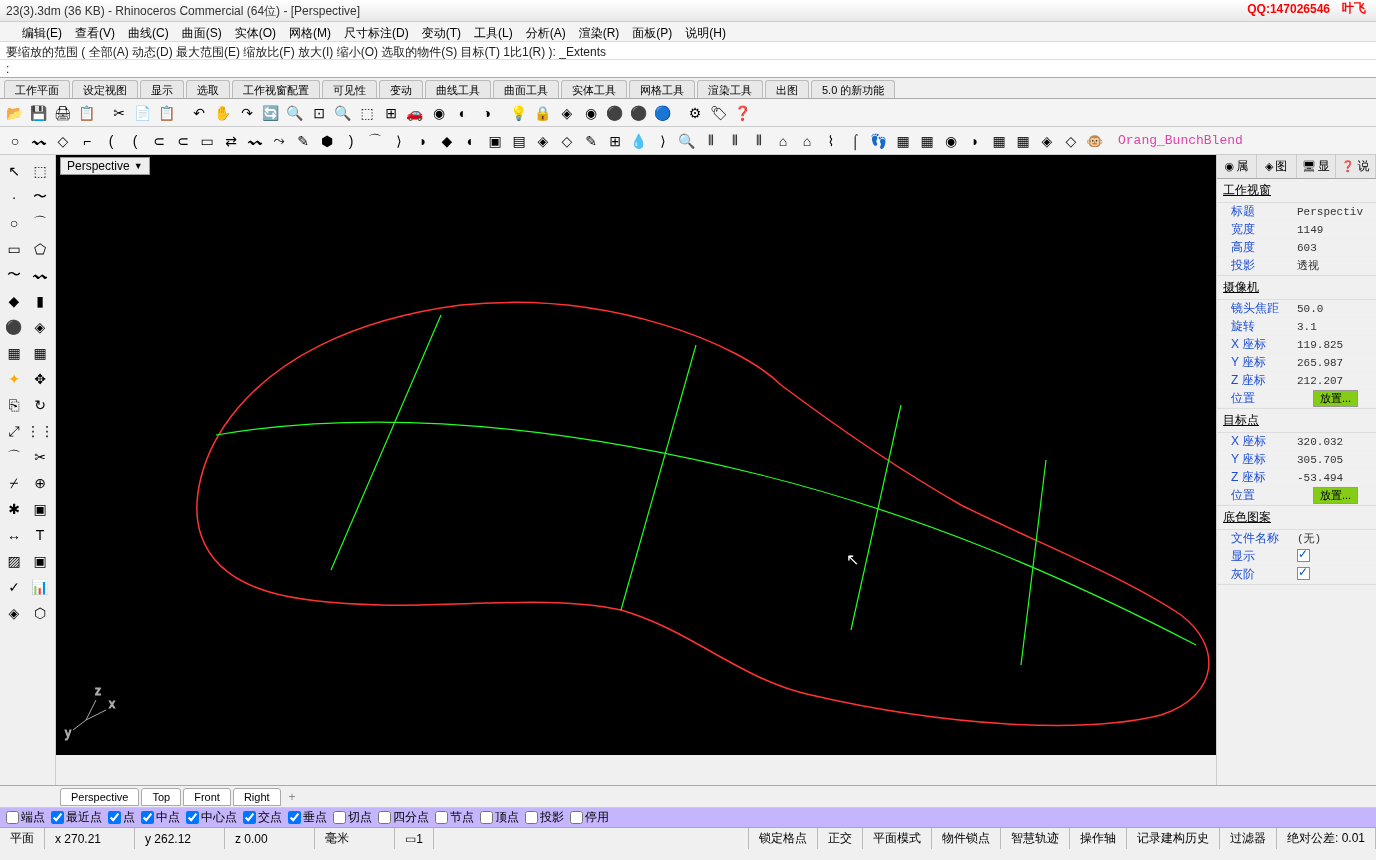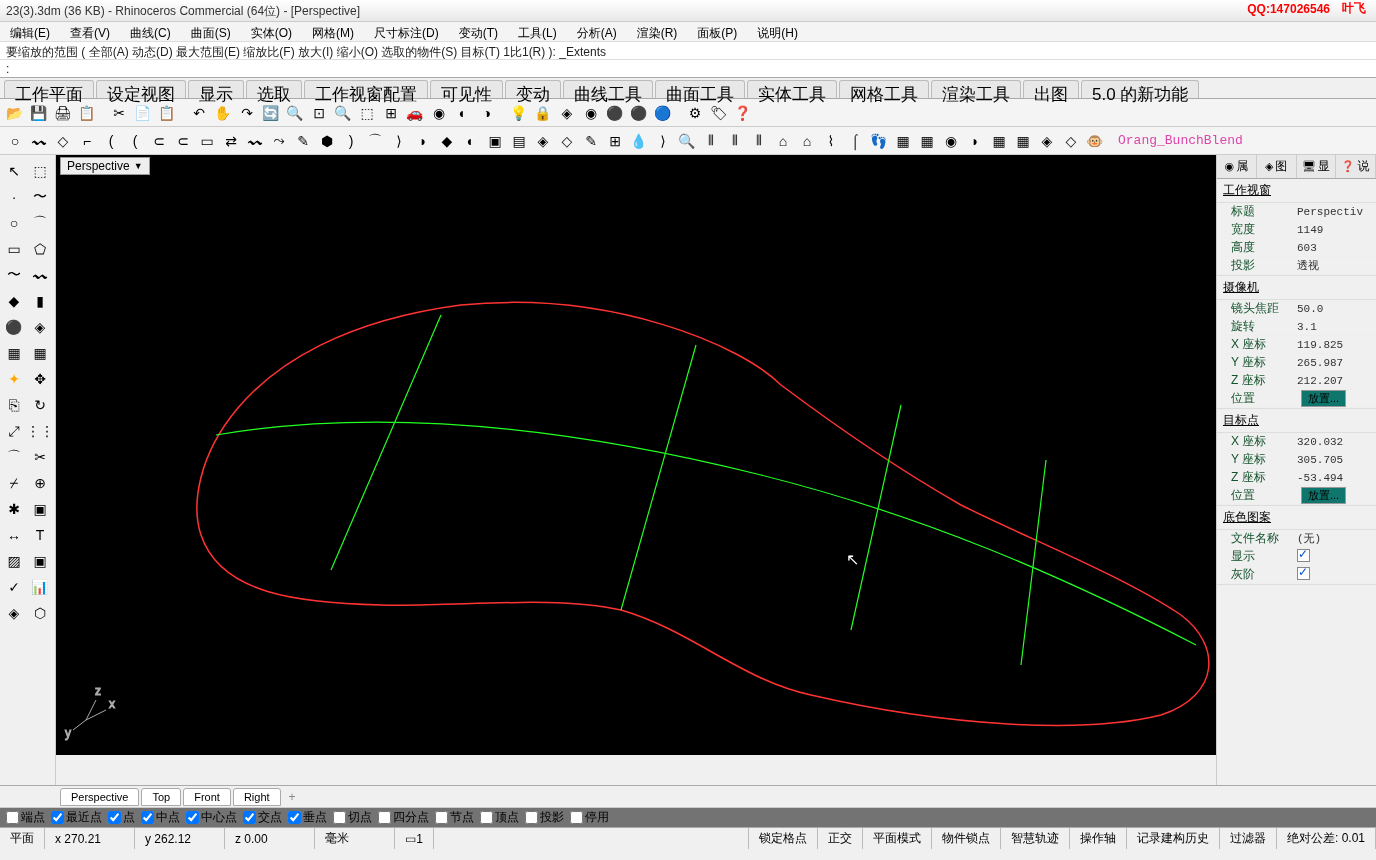--- a/index.html
+++ b/index.html
@@ -1,25 +1,25 @@
 <!DOCTYPE html>
 <html><head>
 <meta charset="utf-8">
 <style>
 * { margin: 0; padding: 0; box-sizing: border-box; font-family: "Microsoft YaHei", SimSun, Arial, sans-serif; font-size: 12px; }
 body { width: 1376px; height: 860px; background: #f0f0f0; overflow: hidden; position: relative; }
 .titlebar { height: 22px; background: linear-gradient(#fff, #e8e8e8); border-bottom: 1px solid #ccc; padding: 3px 6px; color: #333; display: flex; }
 .watermark { position: absolute; top: 0; right: 10px; font-size: 26px; font-weight: bold; color: #ff0000; z-index: 100; font-family: Arial; display: flex; align-items: center; gap: 12px; }
 .watermark .cn { font-family: Liberation Serif, serif; text-align: right; }
-.menubar { height: 20px; background: #f4f4f4; border-bottom: 1px solid #ddd; display: flex; padding: 2px 4px; gap: 8px; }
+.menubar { height: 20px; background: #f4f4f4; border-bottom: 1px solid #ddd; display: flex; padding: 2px 16px; gap: 1px; }
 .menubar span { padding: 1px 6px; cursor: default; }
 .cmdhist { height: 18px; background: #fff; border-bottom: 1px solid #ddd; padding: 2px 6px; color: #222; font-family: SimSun, monospace; }
 .cmdline { height: 18px; background: #fff; border-bottom: 1px solid #aaa; padding: 2px 6px; color: #222; font-family: SimSun, monospace; }
 .tabbar { height: 21px; background: #f0f0f0; border-bottom: 1px solid #aaa; display: flex; padding: 2px 4px 0 4px; gap: 2px; }
-.tabbar span { padding: 2px 10px; background: #e8e8e8; border: 1px solid #bbb; border-bottom: none; cursor: default; font-size: 17px; border-radius: 3px 3px 0 0; }
+.tabbar span { padding: 2px 10px; background: #e8e8e8; border: 1px solid #bbb; border-bottom: none; cursor: default; font-size: 11px; border-radius: 3px 3px 0 0; }
 .toolbar1 { height: 28px; background: #f4f4f4; border-bottom: 1px solid #ccc; display: flex; align-items: center; padding: 2px 4px; gap: 2px; }
 .toolbar1 .ico, .toolbar2 .ico { width: 22px; height: 22px; display: inline-flex; align-items: center; justify-content: center; cursor: pointer; font-size: 14px; }
 .toolbar1 .sep { width: 6px; }
 .toolbar1 .txt { margin-left: 30px; font-family: "Courier New", monospace; color: #d4a; font-size: 13px; }
 .toolbar2 { height: 28px; background: #f4f4f4; border-bottom: 1px solid #ccc; display: flex; align-items: center; padding: 2px 4px; gap: 2px; }
 .toolbar2 .txt { margin-left: 10px; font-family: "Courier New", monospace; color: #d4a; font-size: 13px; }
 .main { display: flex; height: 630px; }
 .lefttools { width: 56px; background: #f0f0f0; border-right: 1px solid #ccc; display: flex; flex-direction: column; padding: 4px 2px; gap: 2px; }
 .lefttools .row { display: flex; gap: 2px; }
 .lefttools .ico { width: 24px; height: 24px; display: inline-flex; align-items: center; justify-content: center; cursor: pointer; font-size: 14px; }
@@ -28,27 +28,27 @@
 .viewport-title .dd { font-size: 9px; }
 .viewport { width: 100%; height: 600px; background: #000; position: relative; margin-top: 0; }
 .viewport svg { width: 100%; height: 100%; }
 .cursor { position: absolute; color: #fff; font-size: 16px; pointer-events: none; }
 .rightpanel { width: 160px; background: #f0f0f0; border-left: 1px solid #ccc; }
 .rp-tabs { height: 24px; display: flex; border-bottom: 1px solid #aaa; background: #e8e8e8; }
 .rp-tabs .t { flex: 1; display: flex; align-items: center; justify-content: center; border-right: 1px solid #ccc; font-size: 11px; cursor: pointer; gap: 2px; }
 .rp-section { border-bottom: 1px solid #ddd; }
 .rp-hdr { background: #f0f0f0; padding: 3px 6px; font-weight: normal; border-bottom: 1px solid #ddd; text-decoration: underline; }
 .rp-row { display: flex; border-bottom: 1px solid #eee; height: 18px; align-items: center; }
-.rp-row .k { width: 80px; padding-left: 14px; color: #14532d; }
+.rp-row .k { width: 80px; padding-left: 14px; color: #1d4ed8; }
 .rp-row .v { flex: 1; color: #333; font-family: "Courier New", monospace; font-size: 11px; }
-.rp-btn { background: #0f766e; border: 1px solid #999; padding: 0 6px; font-size: 11px; margin-left: 4px; }
+.rp-btn { background: #84cc16; border: 1px solid #999; padding: 0 6px; font-size: 11px; margin-left: 16px; }
 .viewtabs { height: 22px; background: #f0f0f0; border-top: 1px solid #aaa; display: flex; align-items: center; padding: 0 60px; gap: 2px; }
 .viewtabs .vt { padding: 2px 10px; background: #fff; border: 1px solid #aaa; border-radius: 3px 3px 0 0; font-size: 11px; cursor: pointer; }
 .viewtabs .plus { padding: 2px 6px; color: #888; }
-.osnap { height: 20px; background: #737373; border-top: 1px solid #ccc; display: flex; align-items: center; padding: 0 6px; gap: 6px; font-size: 11px; }
+.osnap { height: 20px; background: #c4b5fd; border-top: 1px solid #ccc; display: flex; align-items: center; padding: 0 6px; gap: 6px; font-size: 11px; }
 .osnap label { display: flex; align-items: center; gap: 2px; }
 .osnap input { margin: 0; }
 .status { height: 22px; background: #f0f0f0; border-top: 1px solid #aaa; display: flex; align-items: center; font-size: 11px; }
 .status .cell { padding: 0 10px; border-right: 1px solid #bbb; height: 100%; display: flex; align-items: center; }
 .status .cellb { font-weight: normal; }
 .ck { display:inline-block; width:13px; height:13px; border:1px solid #888; background:#fff; position:relative; }
 .ck.on::after { content:"✓"; position:absolute; top:-3px; left:0; color:#0055cc; font-size:12px; }
 </style>
 </head>
 <body>

